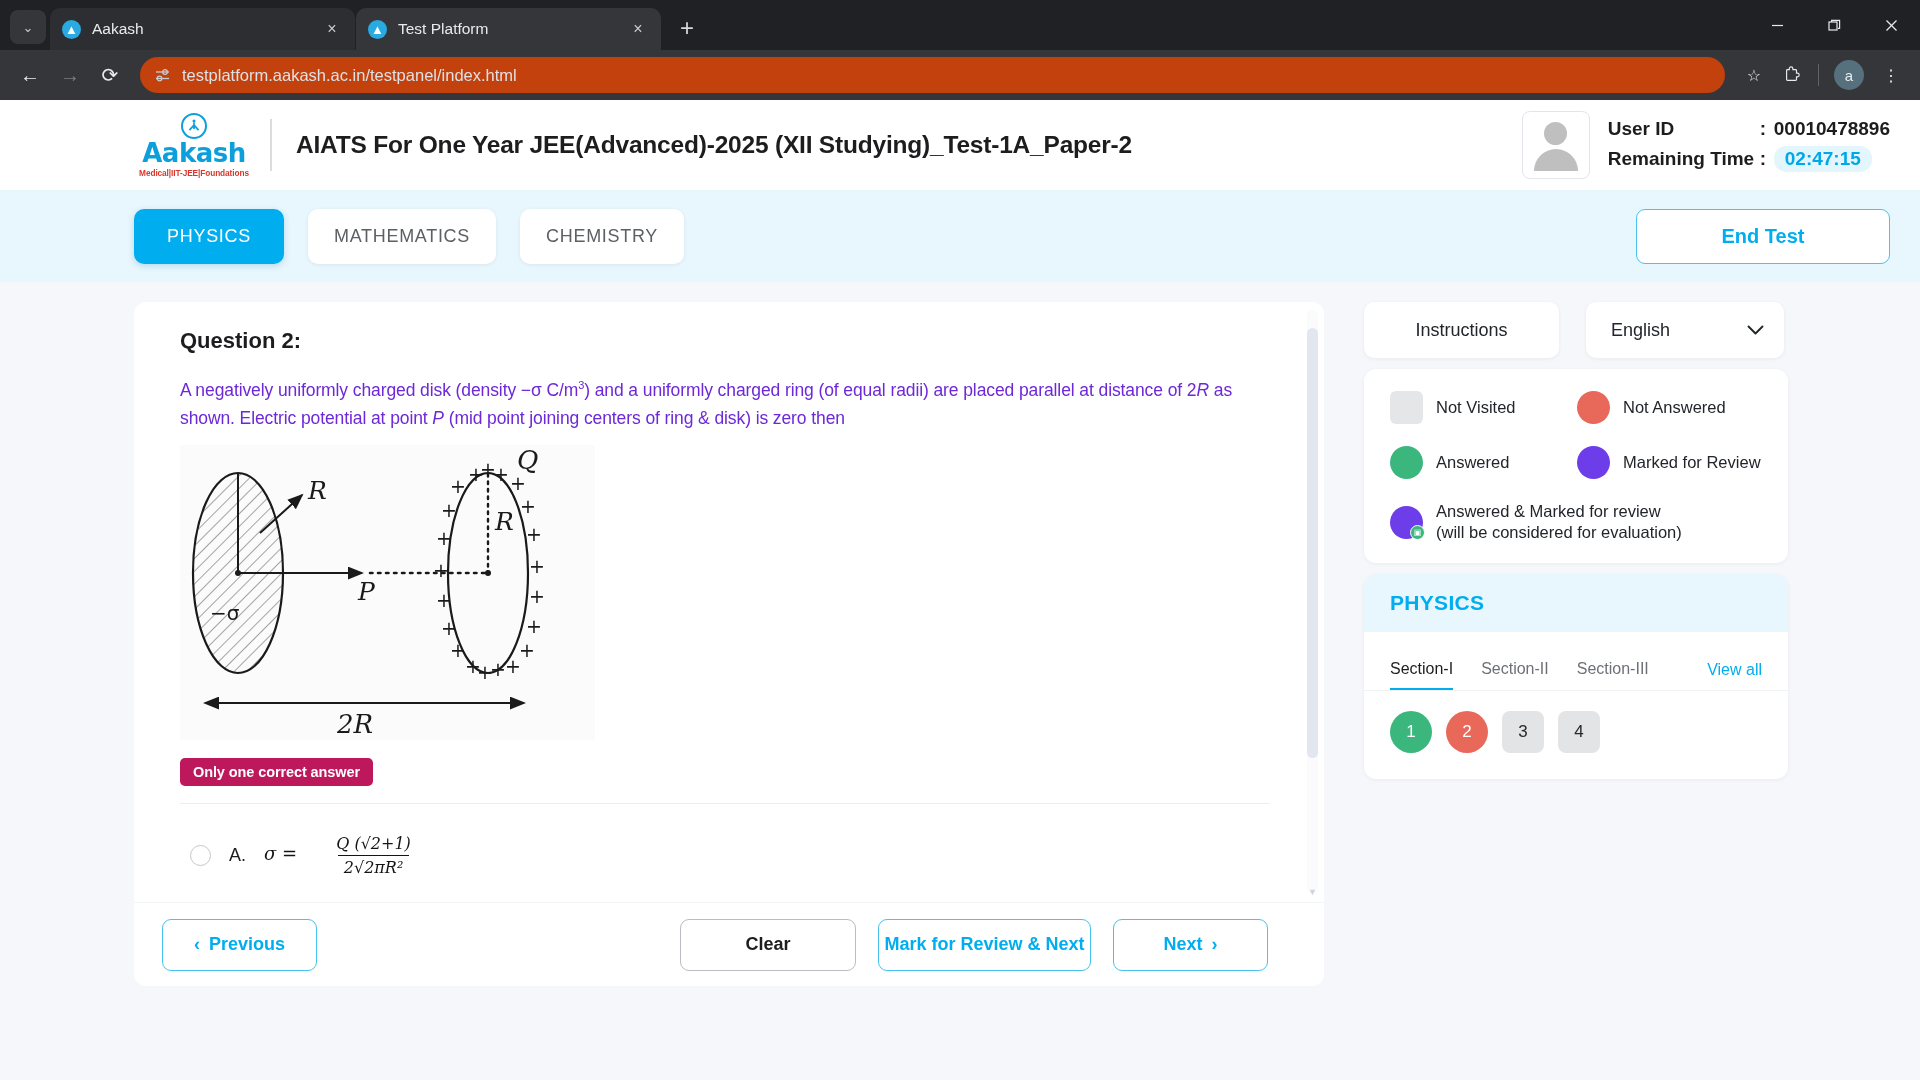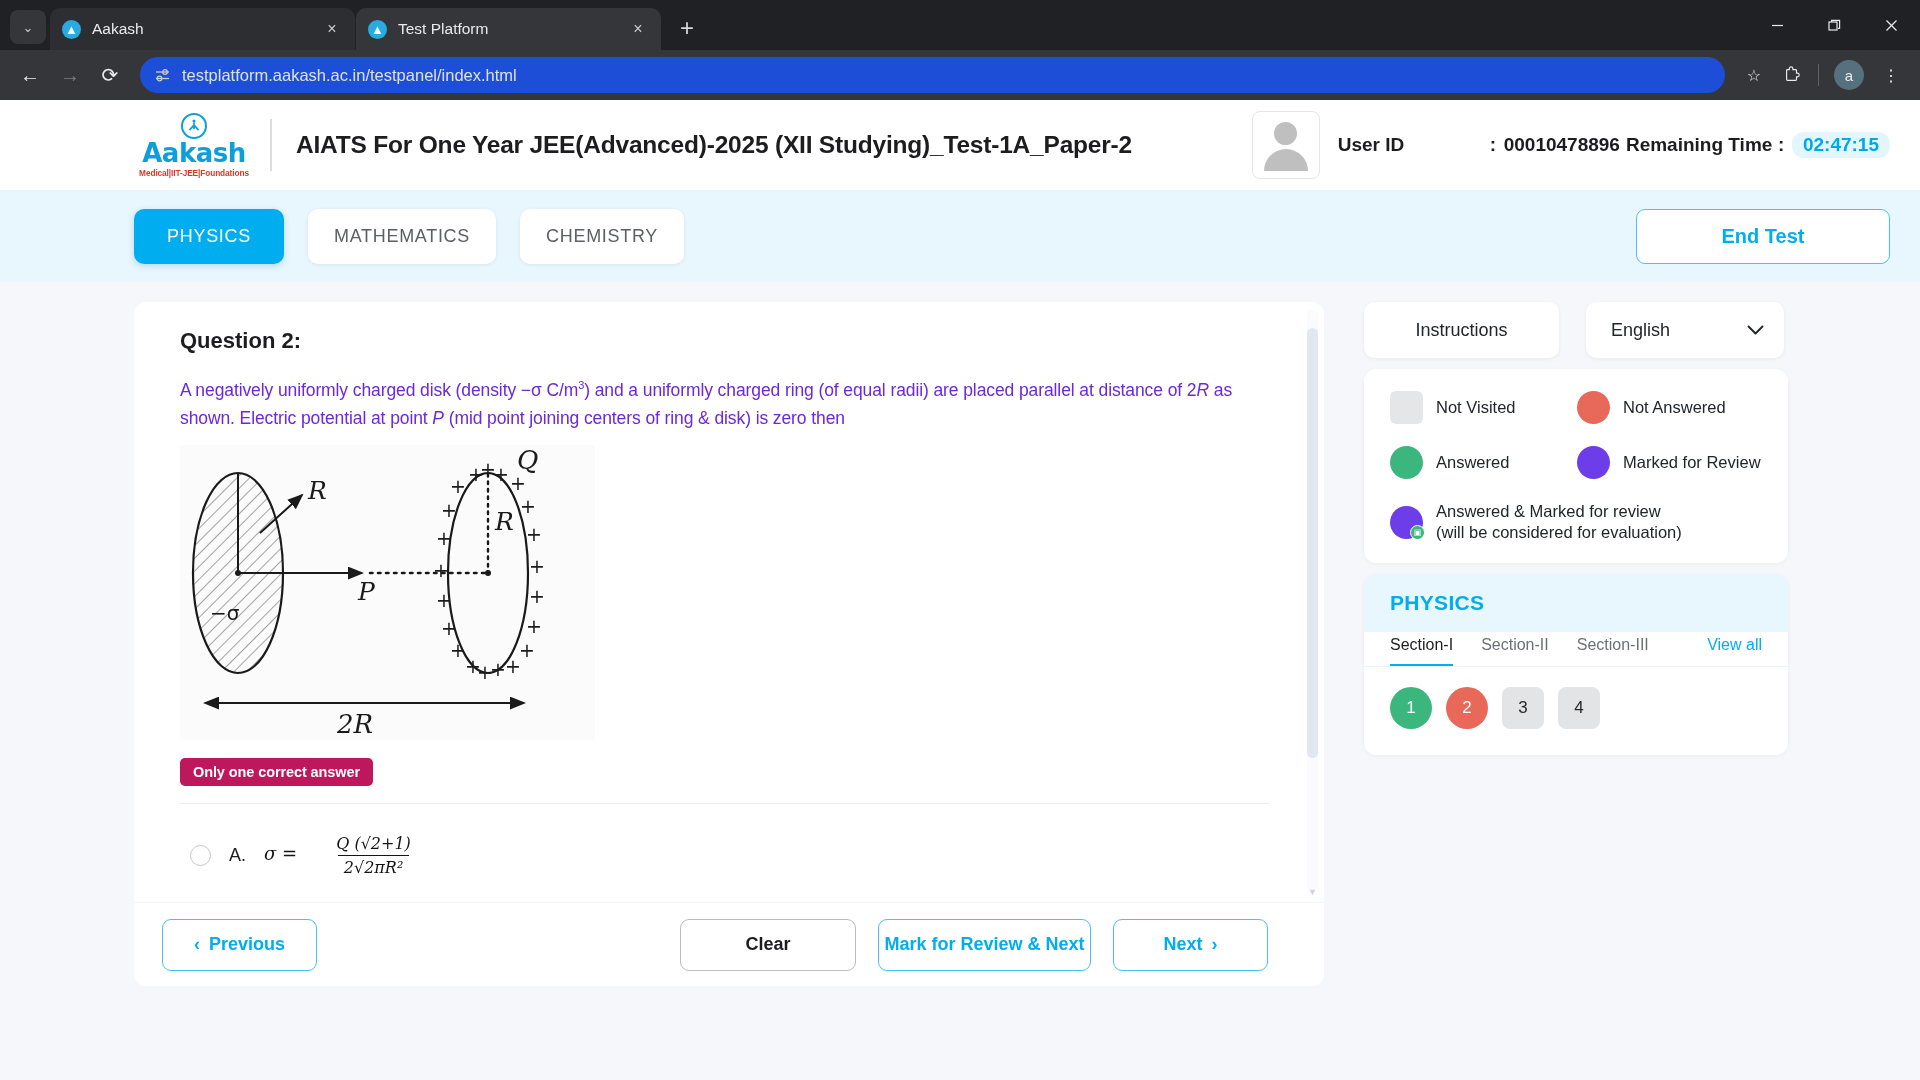--- a/index.html
+++ b/index.html
@@ -63,21 +63,21 @@
     height: 50px; background: #35363a;
     display: flex; align-items: center; padding: 0 12px; gap: 4px;
   }
   .nav-btn {
     width: 36px; height: 36px; border-radius: 50%;
     display: flex; align-items: center; justify-content: center;
     color: #e8eaed; font-size: 20px; cursor: pointer; flex: 0 0 auto;
   }
   .nav-btn.disabled { color: #7c7f83; }
   .url-box {
-    flex: 1; height: 36px; background: #1d4ed8;
+    flex: 1; height: 36px; background: #c2410c;
     border-radius: 18px; display: flex; align-items: center;
     padding: 0 14px; margin: 0 8px; gap: 11px; cursor: text;
   }
   .url-text { color: #dfe1e5; font-size: 16.5px; white-space: nowrap; }
   .omni-icon {
     width: 34px; height: 34px; border-radius: 50%;
     display: flex; align-items: center; justify-content: center;
     color: #e8eaed; cursor: pointer; flex: 0 0 auto;
   }
   .profile-chip {
@@ -118,21 +118,21 @@
   .avatar-box {
     width: 68px; height: 68px; border: 1px solid #e2e5ea; border-radius: 8px;
     display: flex; align-items: flex-end; justify-content: center; overflow: hidden;
     background: #fff;
   }
   .avatar-head { width: 23px; height: 23px; border-radius: 50%; background: #bfbfbf; }
   .avatar-body {
     width: 44px; height: 22px; border-radius: 22px 22px 0 0;
     background: #bfbfbf; margin-top: 4px;
   }
-  .user-lines { display: flex; flex-direction: row; gap: 6px; }
+  .user-lines { display: flex; flex-direction: column; gap: 6px; }
   .user-line { display: flex; align-items: center; font-size: 19px; font-weight: bold; color: #1d1d1f; }
   .user-label { width: 152px; }
   .user-colon { width: 14px; }
   .time-pill {
     background: #e3f6fd; color: #00a8e8; border-radius: 12px;
     padding: 2px 11px; font-weight: bold; font-size: 19px;
   }
 
   .subject-bar {
     height: 92px; background: #e8f6fd; display: flex;
@@ -257,22 +257,22 @@
 
   .palette-card {
     background: #fff; border-radius: 12px; overflow: hidden;
     box-shadow: 0 1px 4px rgba(0,0,0,0.05);
   }
   .palette-head {
     background: #e8f6fd; padding: 17px 26px; font-size: 21px;
     font-weight: bold; color: #00aeef; letter-spacing: 0.3px;
   }
   .section-tabs {
-    display: flex; align-items: flex-start; gap: 28px;
-    padding: 4px 26px 0 26px; border-bottom: 1px solid #f0f2f5;
+    display: flex; align-items: center; gap: 28px;
+    padding: 28px 26px 0 26px; border-bottom: 1px solid #f0f2f5;
   }
   .sec-tab {
     font-size: 16px; color: #6d7076; padding-bottom: 10px;
     border-bottom: 2.5px solid transparent; cursor: pointer;
   }
   .sec-tab.active { color: #1d1d1f; border-bottom-color: #00aeef; }
   .view-all { margin-left: auto; font-size: 16px; color: #00aeef; cursor: pointer; padding-bottom: 10px; }
   .q-grid { display: flex; flex-wrap: wrap; gap: 14px; padding: 20px 26px 26px 26px; }
   .q-chip {
     width: 42px; height: 42px; display: flex; align-items: center;

